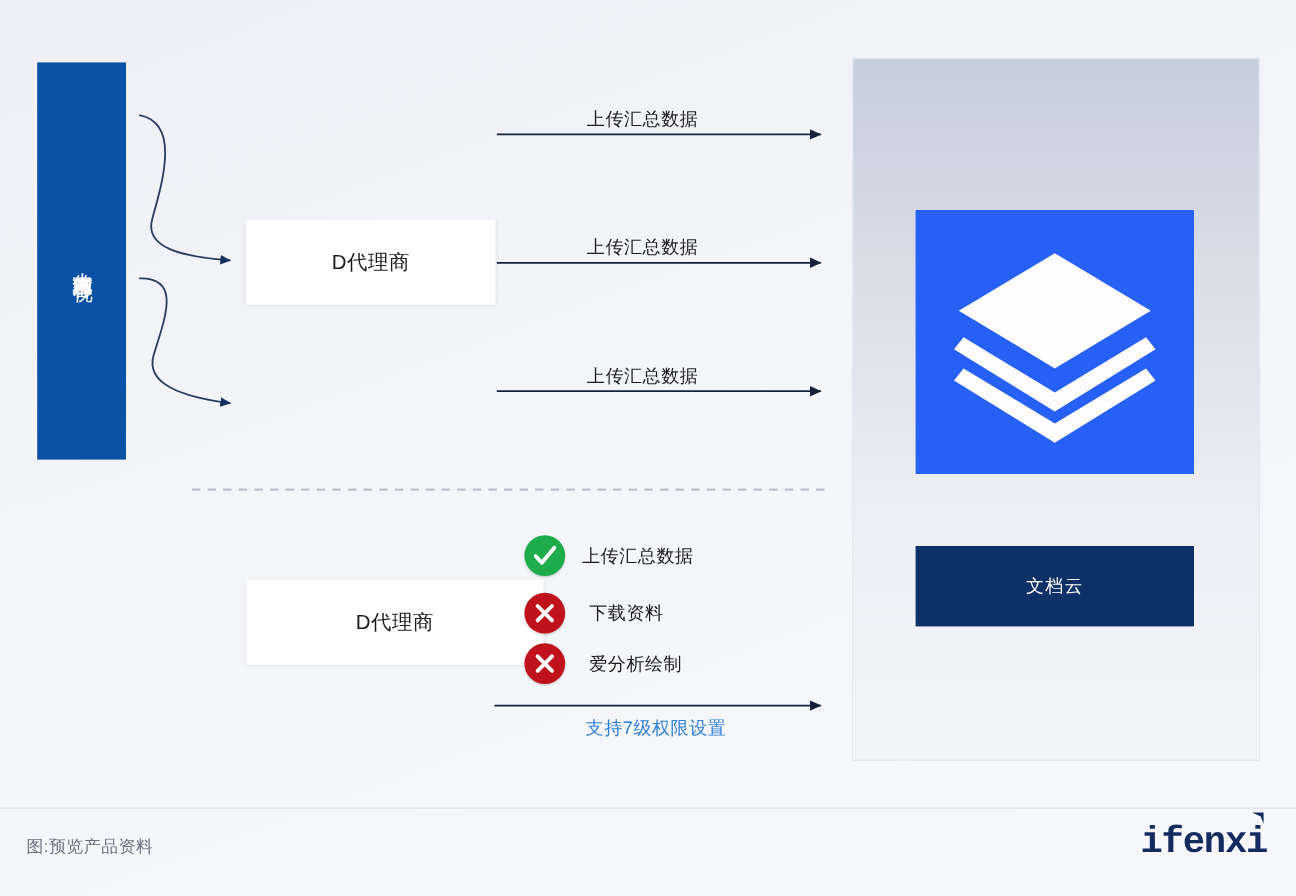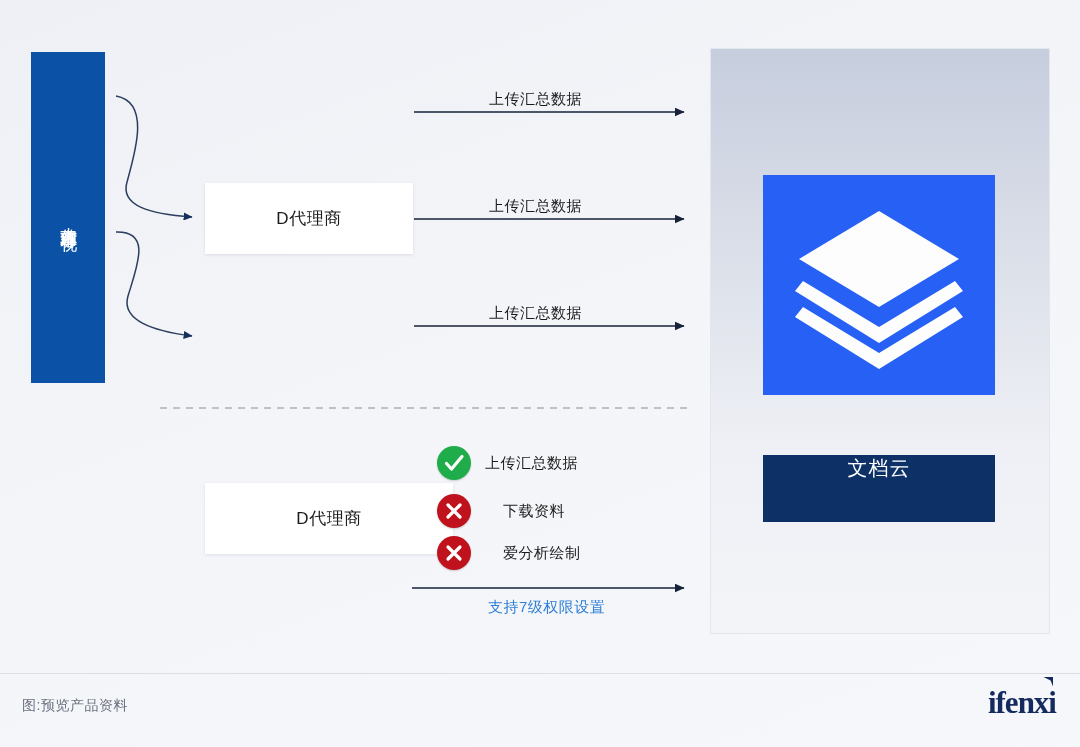--- a/index.html
+++ b/index.html
@@ -110,21 +110,21 @@
   .perm-icon.ok  { background: #1fad4b; }
   .perm-icon.no  { background: #c0121d; }
   .perm-icon svg { position: absolute; left: 0; top: 0; }
 
   .perm-text {
     font-size: 15px;
     color: #1b1b1b;
     letter-spacing: 0.5px;
     white-space: nowrap;
   }
-  #perm-1 .perm-text, #perm-2 .perm-text { margin-left: 18px; }
+  #perm-1 .perm-text, #perm-2 .perm-text { margin-left: 6px; }
 
   
   .rpanel {
     position: absolute;
     left: 710px;
     top: 48px;
     width: 338px;
     height: 584px;
     background: linear-gradient(180deg, #c6cddd 0%, #dde1ea 38%, #eef0f5 68%, #f2f4f8 100%);
     border: 1px solid #e3e6ec;
@@ -140,23 +140,24 @@
   .logo-square svg { display: block; }
 
   .cloud-box {
     position: absolute;
     left: 763px;
     top: 455px;
     width: 232px;
     height: 67px;
     background: #0D3066;
     display: flex;
+    align-items: center;
     justify-content: center;
     color: #ffffff;
-    font-size: 20px;
+    font-size: 15px;
     letter-spacing: 1px;
   }
 
   
   .footer-rule {
     position: absolute;
     left: 0; top: 673px;
     width: 1080px; height: 1px;
     background: #dcdfe6;
   }
@@ -168,21 +169,21 @@
     letter-spacing: 0.5px;
   }
   .footer-logo {
     position: absolute;
     right: 24px;
     top: 685px;
     font-size: 31px;
     font-weight: bold;
     color: #152a5e;
     letter-spacing: -1px;
-    font-family: Liberation Serif, serif;
+    font-family: Liberation Mono, monospace;
   }
   .footer-logo .tick {
     position: absolute;
     right: 1px;
     top: -9px;
     width: 13px;
     height: 13px;
   }
 </style>
 </head>

